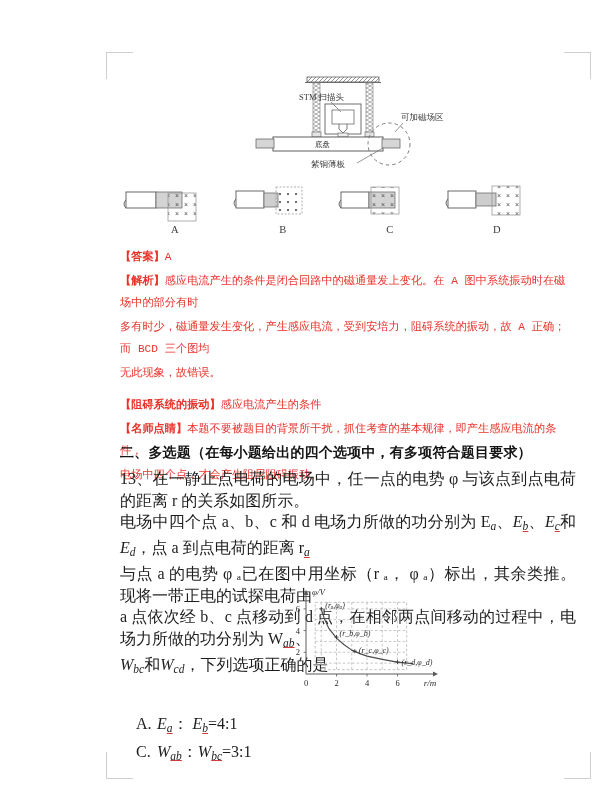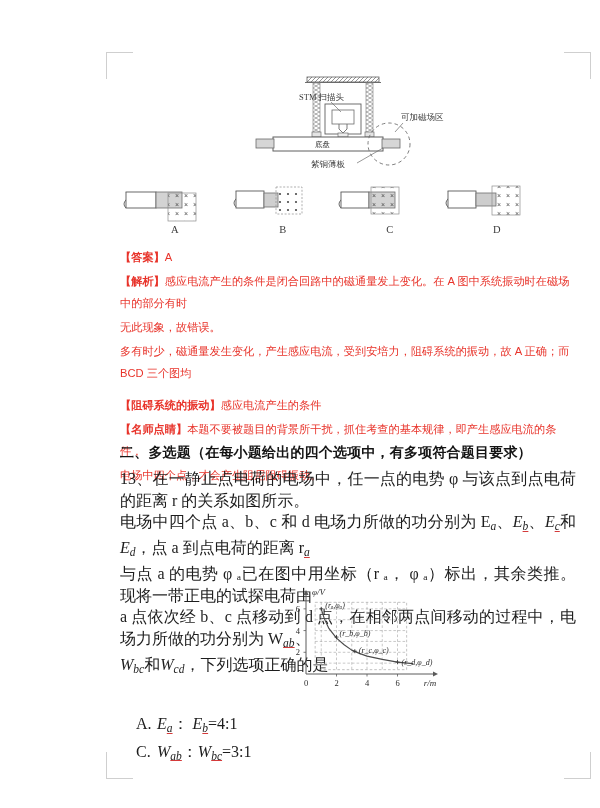--- a/index.html
+++ b/index.html
@@ -73,21 +73,21 @@
 
   
   .redblock {
     position: absolute;
     left: 72px;
     top: 246px;
     width: 456px;
     color: #e8332a;
     font-size: 11.2px;
     line-height: 22px;
-    font-family: Liberation Sans, sans-serif;
+    font-family: Liberation Mono, monospace;
   }
   .redblock p { margin: 0 0 2px 0; }
   .redblock .tag { font-weight: bold; }
   .redblock .ans { letter-spacing: .4px; }
 
   
   .sec-heading {
     position: absolute;
     left: 72px;
     top: 444px;
@@ -252,22 +252,22 @@
     </div>
   </div>
 
   <div class="redblock">
     <p>
       <span class="tag">【答案】</span><span class="ans">A</span>
     </p>
     <p>
       <span class="tag">【解析】</span><span>感应电流产生的条件是闭合回路中的磁通量发上变化。在 A 图中系统振动时在磁场中的部分有时</span>
     </p>
+    <p>多有时少，磁通量发生变化，产生感应电流，受到安培力，阻碍系统的振动，故 A 正确；而 BCD 三个图均</p>
     <p>无此现象，故错误。</p>
-    <p>多有时少，磁通量发生变化，产生感应电流，受到安培力，阻碍系统的振动，故 A 正确；而 BCD 三个图均</p>
     <p style="height:6px"></p>
     <p>
       <span class="tag">【阻碍系统的振动】</span><span>感应电流产生的条件</span>
     </p>
     <p>
       <span class="tag">【名师点睛】</span><span>本题不要被题目的背景所干扰，抓住考查的基本规律，即产生感应电流的条件，</span>
     </p>
     <p>电场中四个点，才会产生阻尼阻碍振动。</p>
   </div>
 

